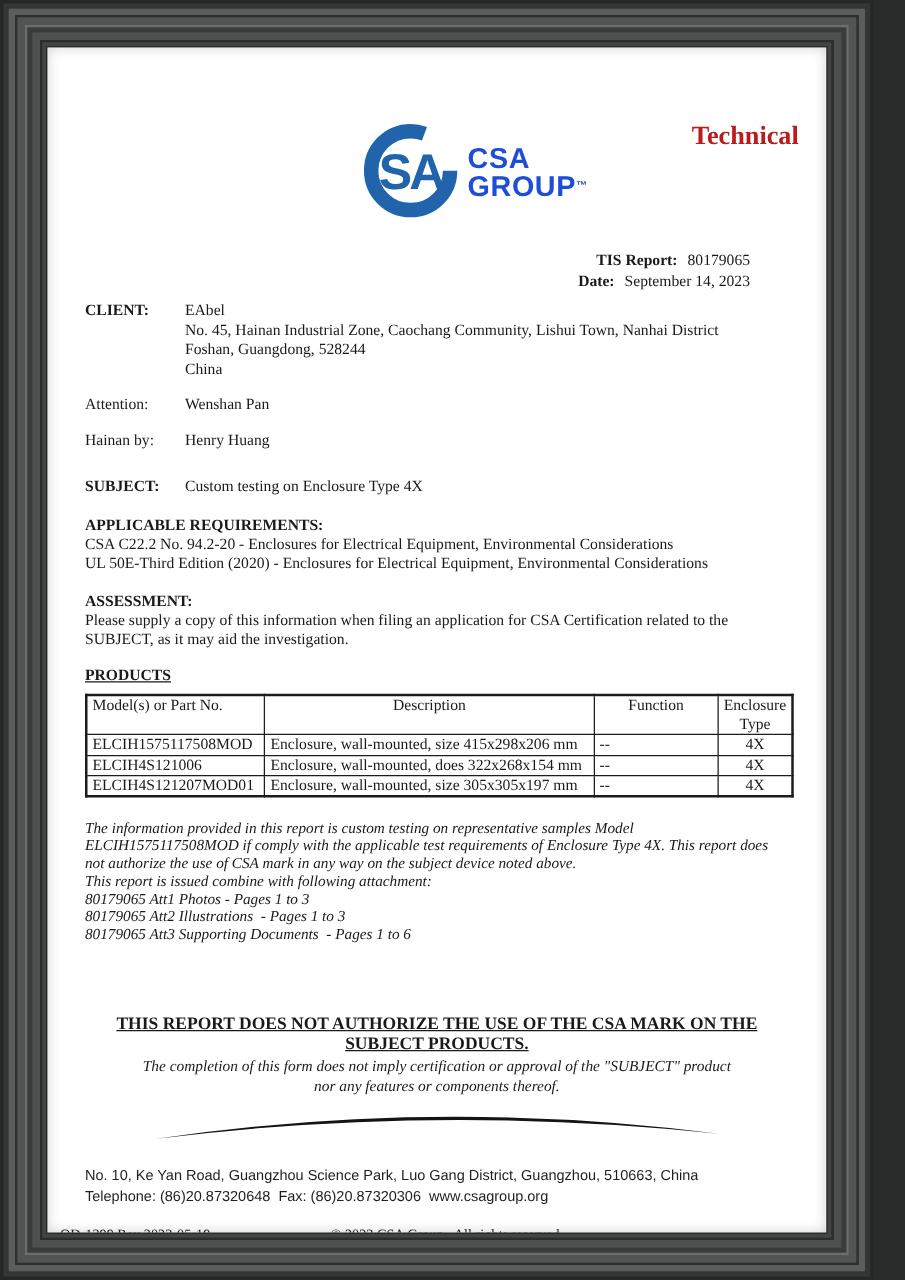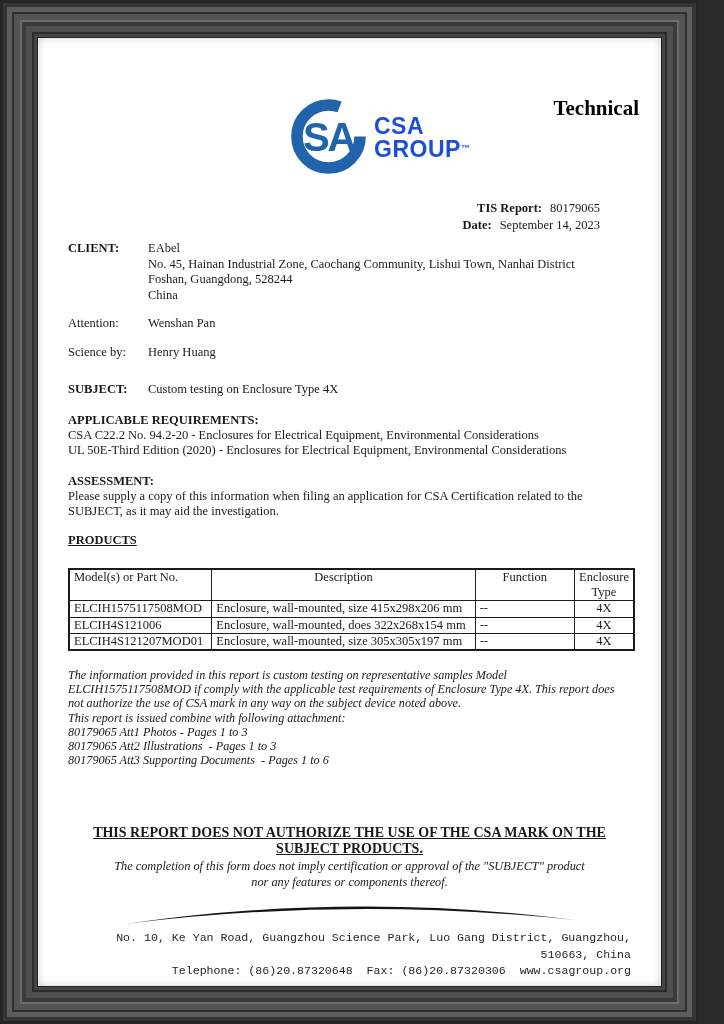--- a/index.html
+++ b/index.html
@@ -41,38 +41,38 @@
   .logotype {
     font-family:"Liberation Sans", sans-serif;
     font-weight:bold; color:#1d4ed8;
     font-size:23px; line-height:22px; letter-spacing:.5px;
     margin-left:7px; margin-top:2px;
   }
   .logotype sup { font-size:9px; vertical-align:6px; letter-spacing:0; }
   .doc-title {
     position:absolute; right:-8px; top:2px;
     text-align:right; font-weight:bold;
-    font-size:21px; line-height:25px; color:#000000;
+    font-size:21px; line-height:25px; color:#b91c1c;
   }
   
   .tis { margin:16px 31px 0 0; text-align:right; line-height:16.5px; }
   .tis .v { margin-left:8px; }
   
   .kv { display:grid; grid-template-columns:80px auto; align-items:start; }
   .client   { margin-top:8px; }
   .attn     { margin-top:13px; }
   .issued   { margin-top:13px; }
   .subject  { margin-top:22px; }
   
   .section { margin-top:14px; }
   .section h3 { margin:0; font-size:12.5px; line-height:16px; }
   .products-h { margin-top:13px; font-weight:bold; text-decoration:underline; }
   
   table.products {
-    margin-top:20px; width:567px;
+    margin-top:7px; width:567px;
     border-collapse:collapse;
     border:2px solid #1c1c1c;
     font-size:12.5px;
   }
   table.products th, table.products td {
     border:1px solid #1c1c1c;
     padding:0 4px; font-weight:normal;
     line-height:15px; vertical-align:top;
   }
   table.products th { text-align:center; }
@@ -80,22 +80,22 @@
   table.products td { height:16.5px; }
   table.products td.c4 { text-align:center; }
   .col1{width:143px;} .col2{width:270px;} .col3{width:101px;} .col4{width:53px;}
   .notes { margin-top:17px; font-size:12.2px; line-height:14.2px;font-style:italic; }
   
   .disclaimer { margin-top:58px; text-align:center; font-weight:bold; text-decoration:underline; font-size:14px; }
   .disclaimer-sub { margin-top:3px; text-align:center; font-style:italic; font-size:12.3px; line-height:15.5px; }
   
   .swoosh { display:block; margin:10px auto 0; }
   .address {
-    margin-top:4px; text-align:right;
-    font-family:Liberation Mono, monospace;
+    margin-top:20px; text-align:left;
+    font-family:Liberation Sans, sans-serif;
     font-size:11.6px; line-height:16.5px; color:#1f1f1f;
   }
   .bottomrow { position:relative; margin:15px -20px 0; font-size:11.4px; height:16px; }
   .formcode  { position:absolute; left:0; top:0; }
   .copyright { position:absolute; left:16px; right:0; top:0; text-align:center; }
 </style>
 </head>
 <body>
 
 <div class="frame">
@@ -138,21 +138,21 @@
       <span class="pre">EAbel
 No. 45, Hainan Industrial Zone, Caochang Community, Lishui Town, Nanhai District
 Foshan, Guangdong, 528244
 China</span>
     </div>
     <div class="kv attn">
       <span>Attention:</span>
       <span>Wenshan Pan</span>
     </div>
     <div class="kv issued">
-      <span>Science by:</span>
+      <span>Hainan by:</span>
       <span>Henry Huang</span>
     </div>
 
     <div class="kv subject">
       <span class="b">SUBJECT:</span>
       <span>Custom testing on Enclosure Type 4X</span>
     </div>
 
     <div class="section">
       <h3>APPLICABLE REQUIREMENTS:</h3>

